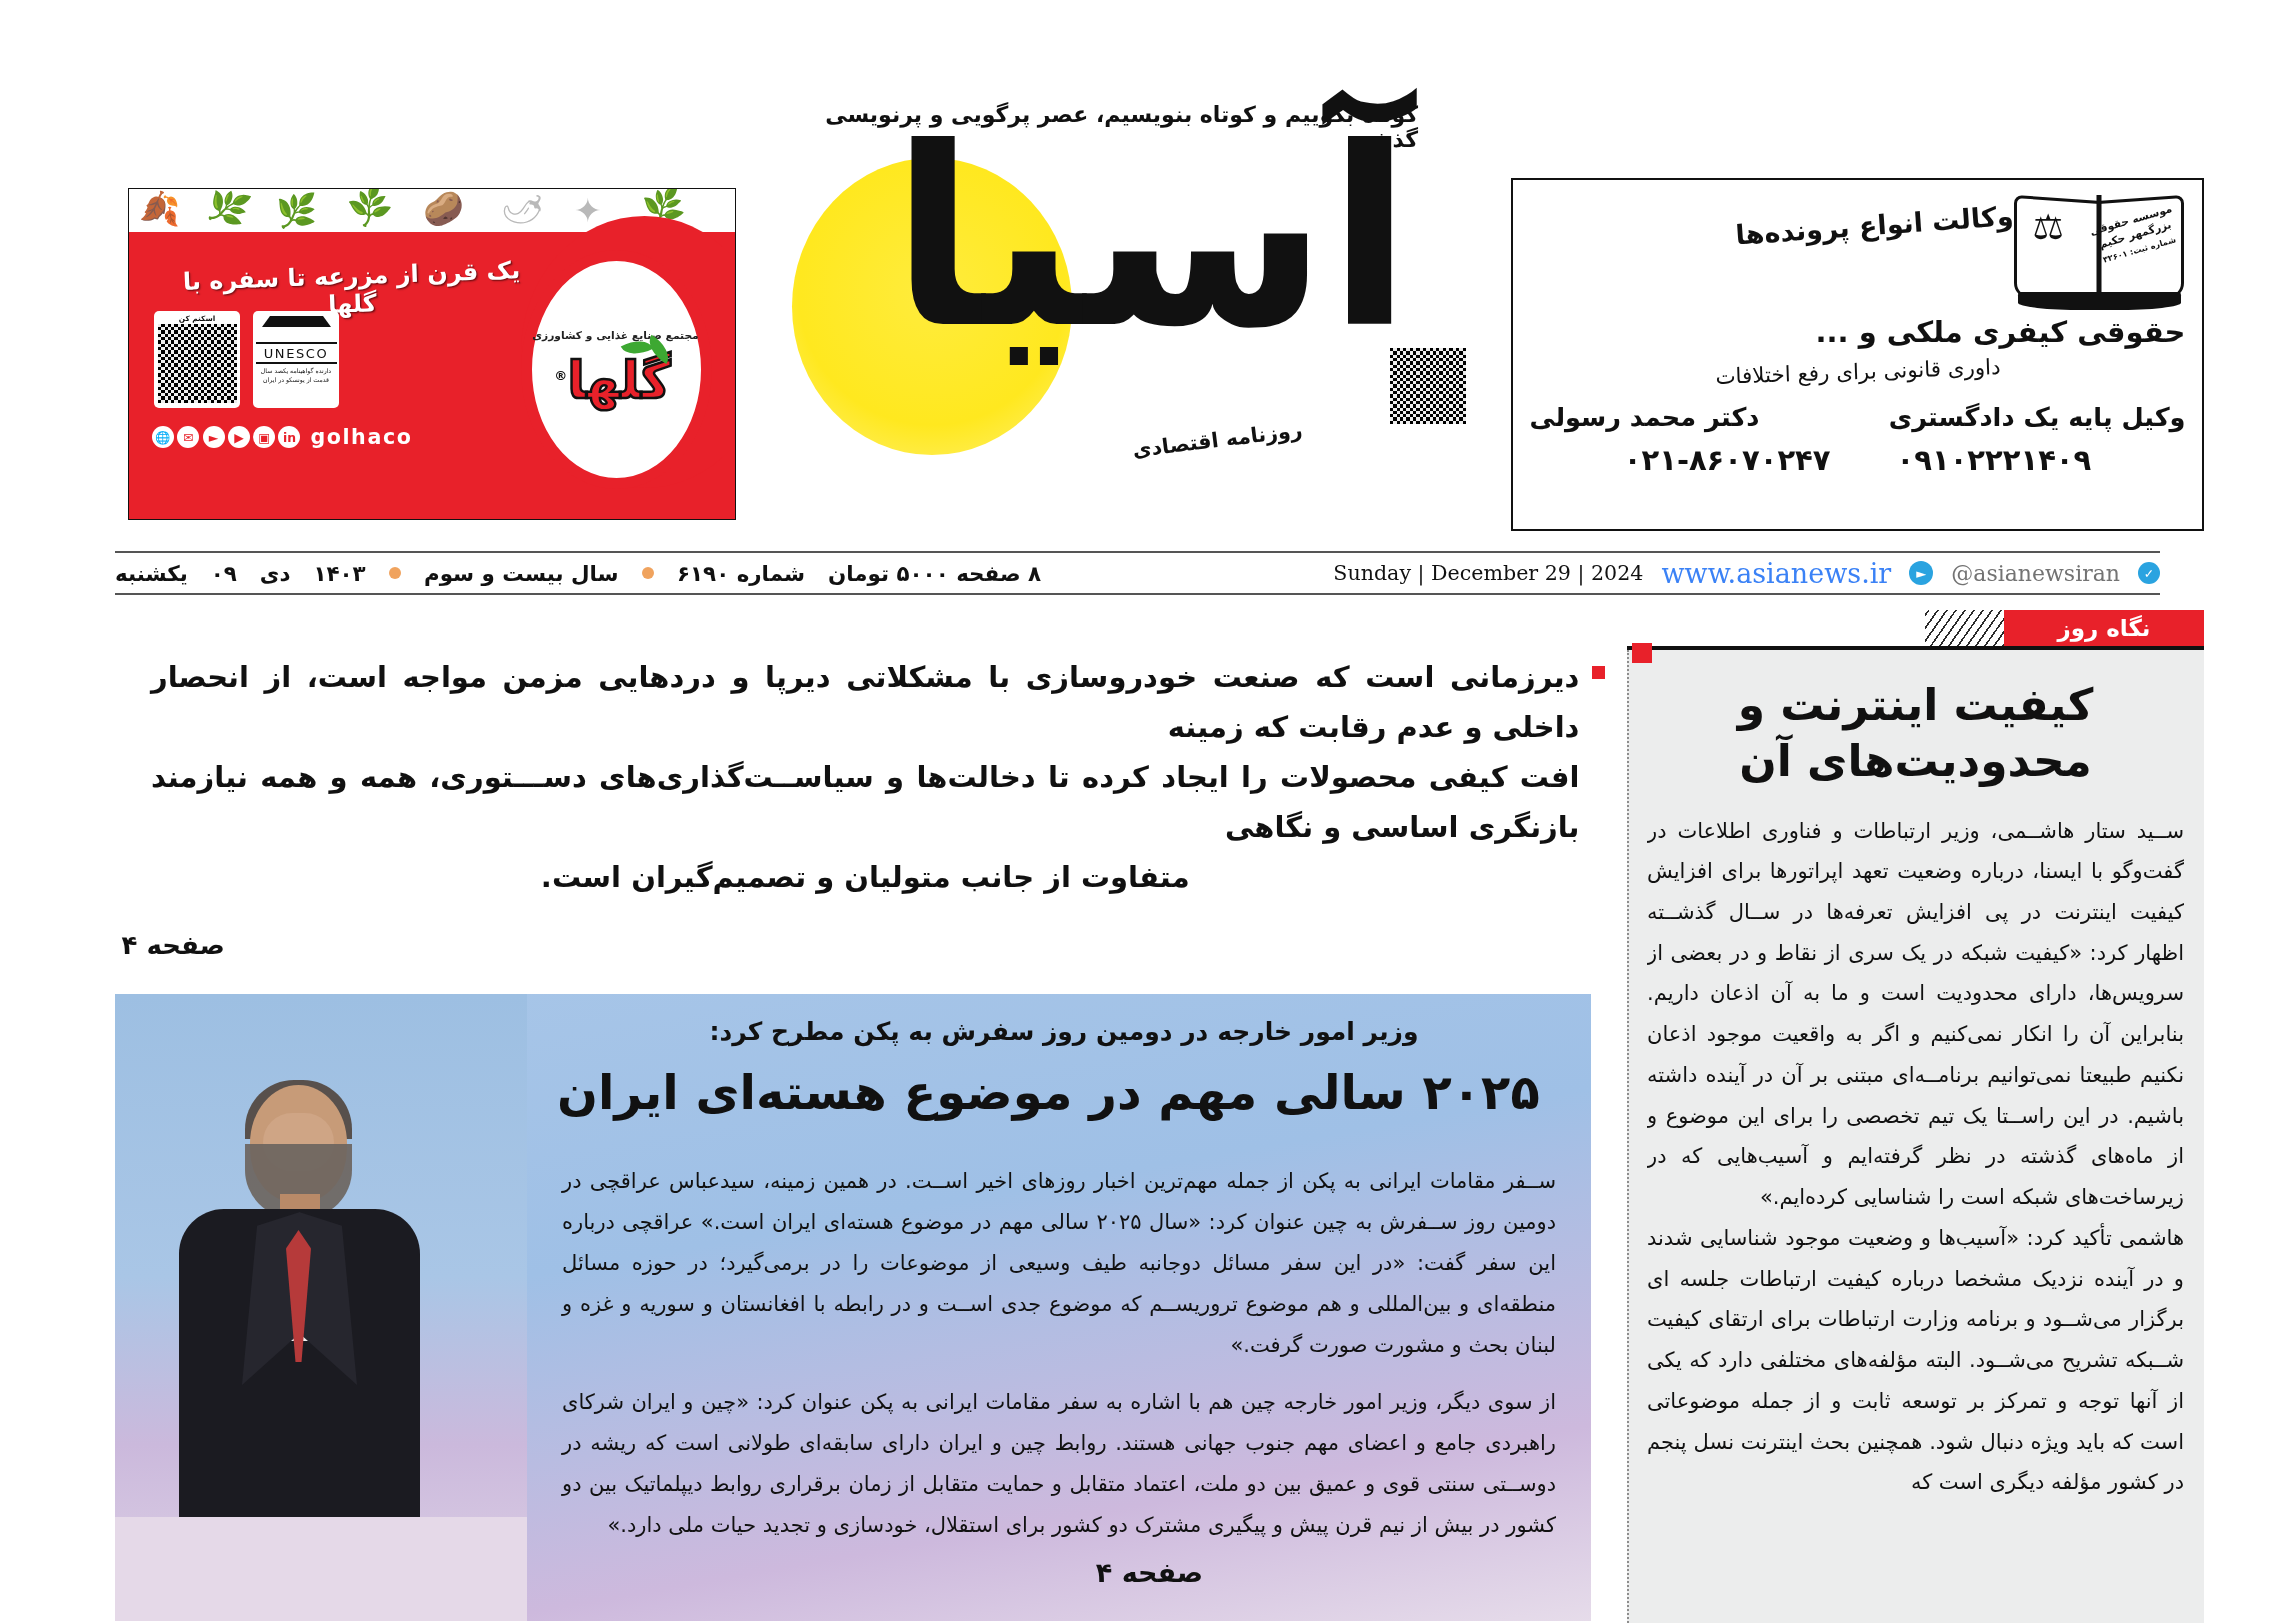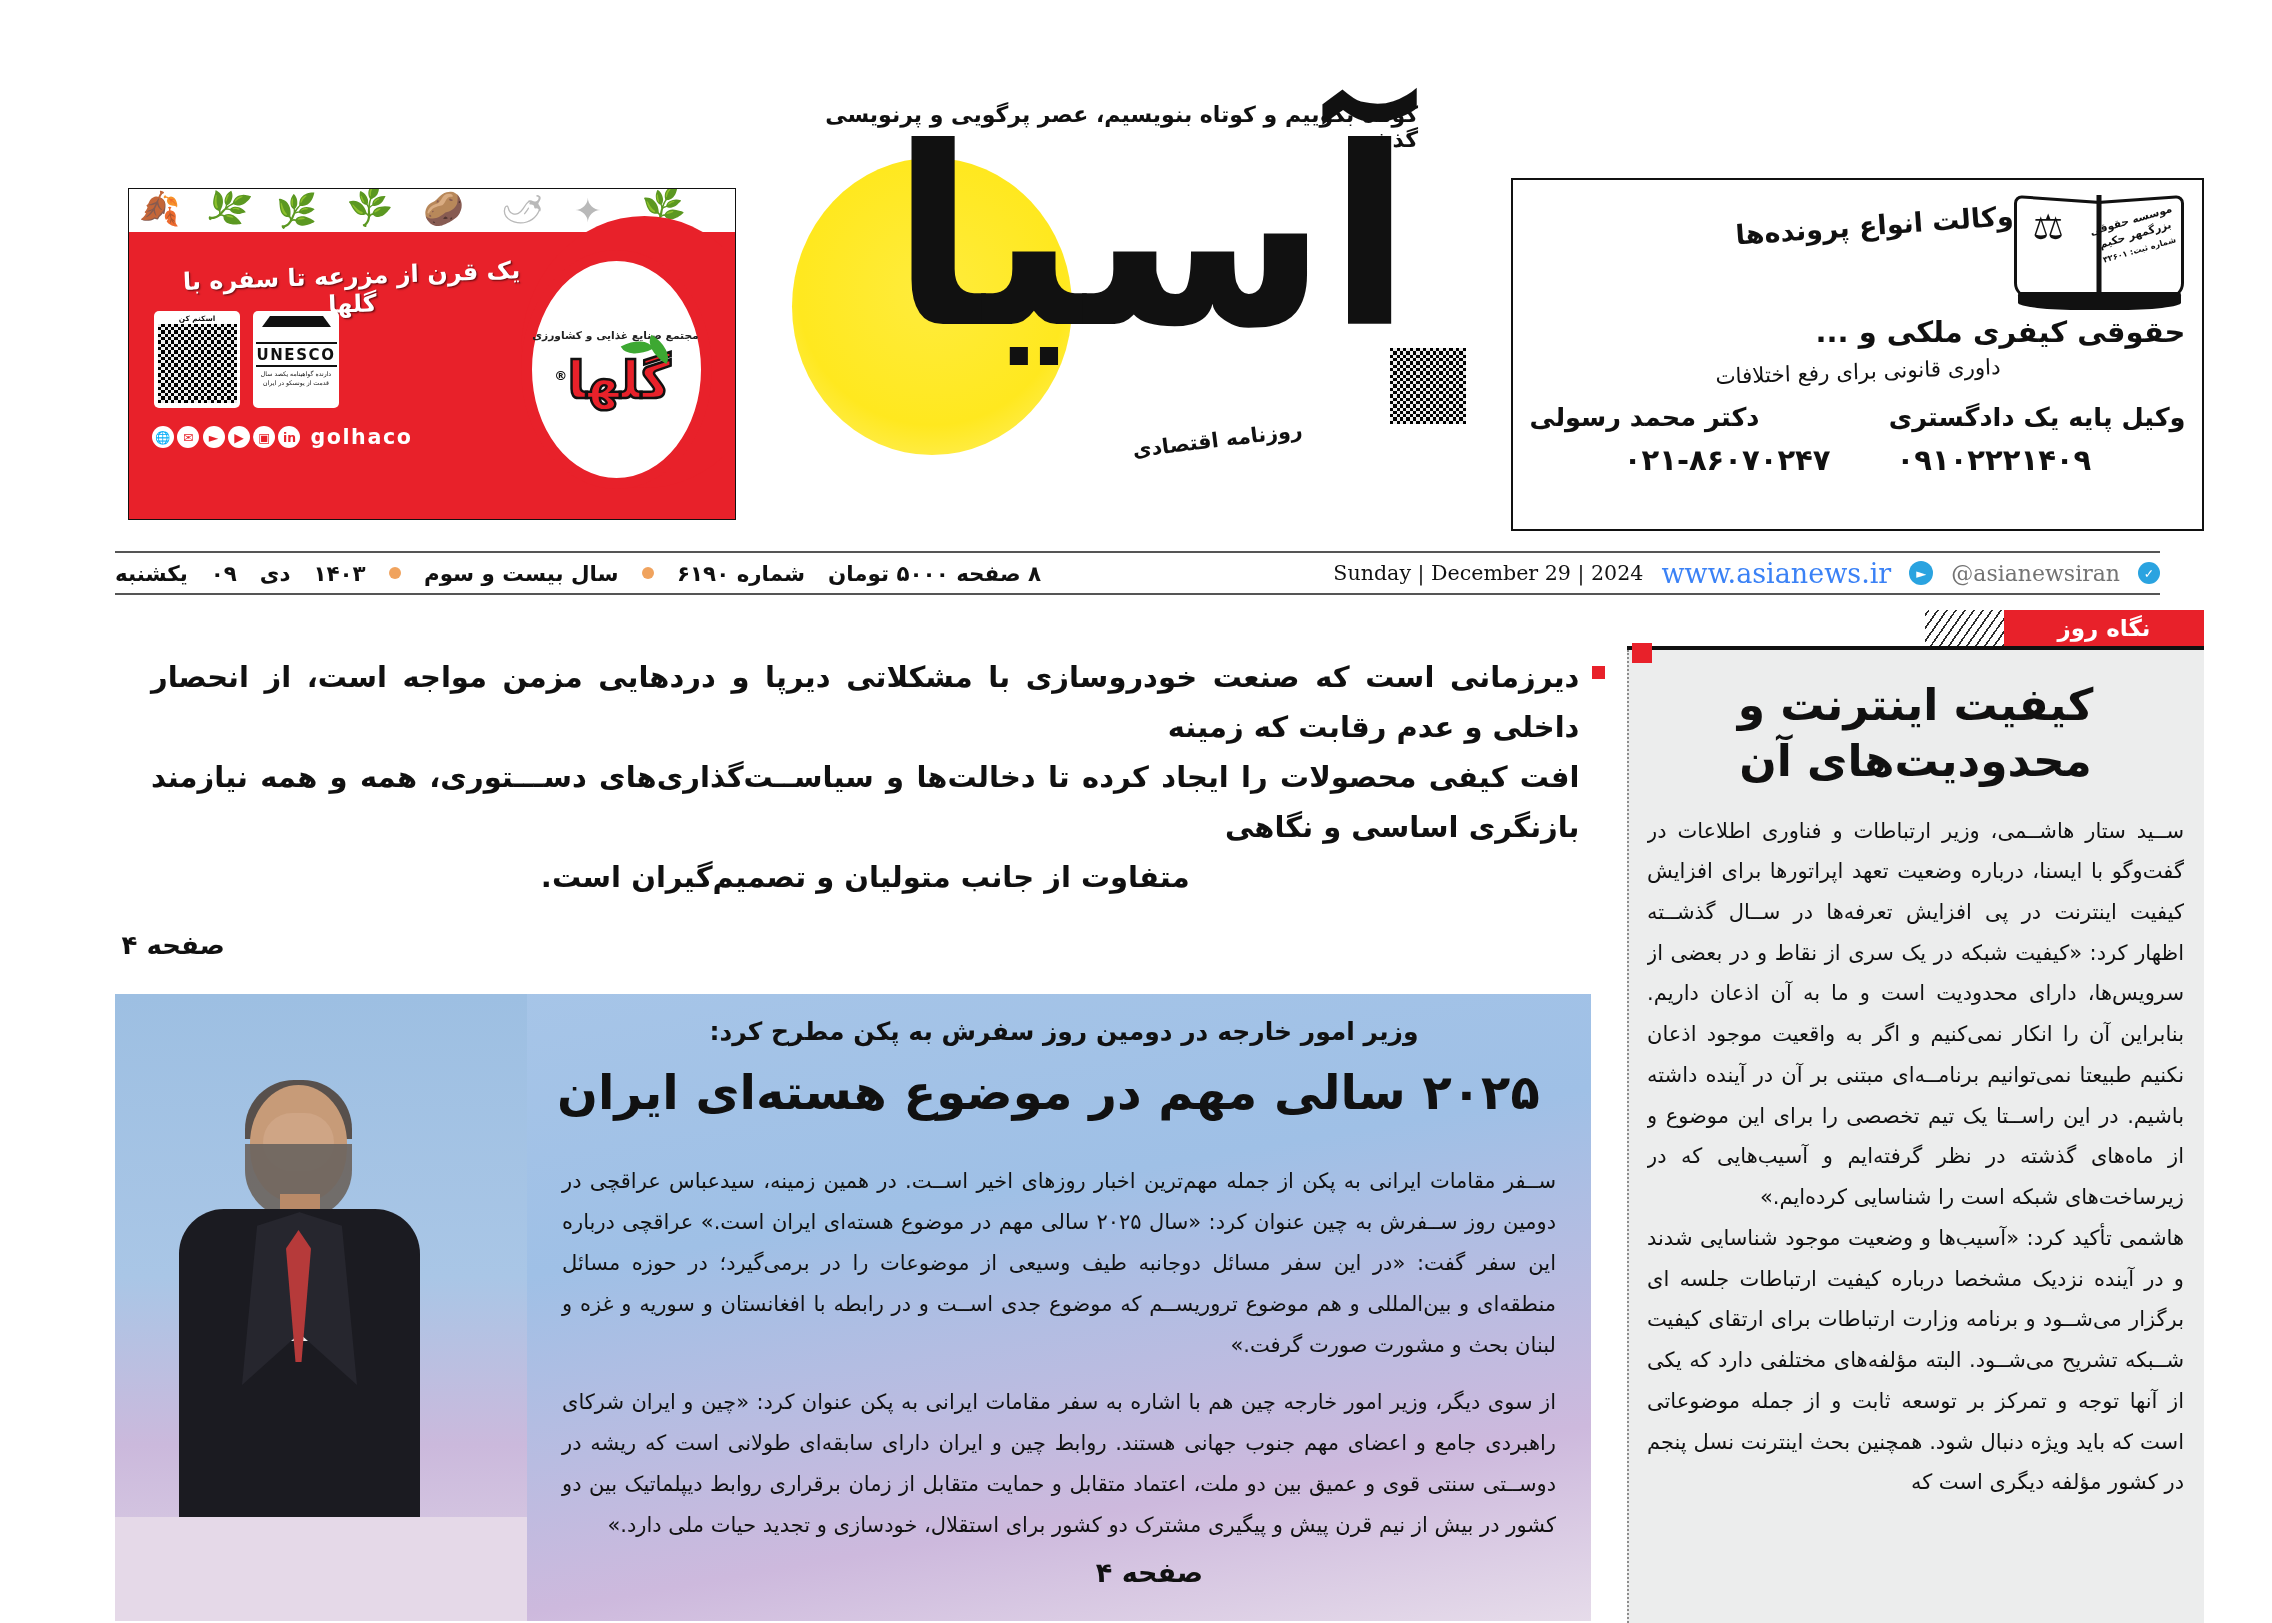--- a/index.html
+++ b/index.html
@@ -61,21 +61,21 @@
   .qr-cap{font-size:7.4px;text-align:center;color:#111;font-weight:bold;letter-spacing:0.8px;}
   .qr-grid{width:79px;height:79px;margin:0.8px auto 0;
     background:
       repeating-linear-gradient(90deg,#111 0 3.3px,#fff 3.3px 6.6px),
       repeating-linear-gradient(0deg,#111 0 3.3px,#fff 3.3px 6.6px);
     background-blend-mode:difference;}
   .golha-unesco{
     position:absolute;left:124px;top:122px;width:86px;height:97px;background:#fff;border-radius:5px;
     z-index:6;box-sizing:border-box;padding:5px 2.5px;text-align:center;
   }
-  .unesco-temple{font-size:15px;font-weight:bold;letter-spacing:1.6px;color:#111;margin-top:15px;border-top:2.5px solid #111;border-bottom:2.5px solid #111;padding:1.6px 0;}
+  .unesco-temple{font-size:13px;font-weight:normal;letter-spacing:1.6px;color:#111;margin-top:15px;border-top:2.5px solid #111;border-bottom:2.5px solid #111;padding:1.6px 0;}
   .unesco-roof{width:53px;height:0;border-left:8.2px solid transparent;border-right:8.2px solid transparent;border-bottom:11.5px solid #111;margin:0 auto;}
   .unesco-cap{font-size:6.2px;color:#111;line-height:1.3;margin-top:3.3px;}
   .golha-social{
     position:absolute;left:23px;top:236px;z-index:6;display:flex;align-items:center;gap:3.3px;
     direction:ltr;
   }
   .soc{width:22px;height:22px;border-radius:50%;background:#fff;color:#e8212a;
     display:flex;align-items:center;justify-content:center;font-size:12.4px;font-weight:bold;}
   .golha-handle{color:#fff;font-size:20.6px;font-weight:bold;letter-spacing:1.6px;margin-left:6.6px;
     font-family:"DejaVu Sans",sans-serif;}

